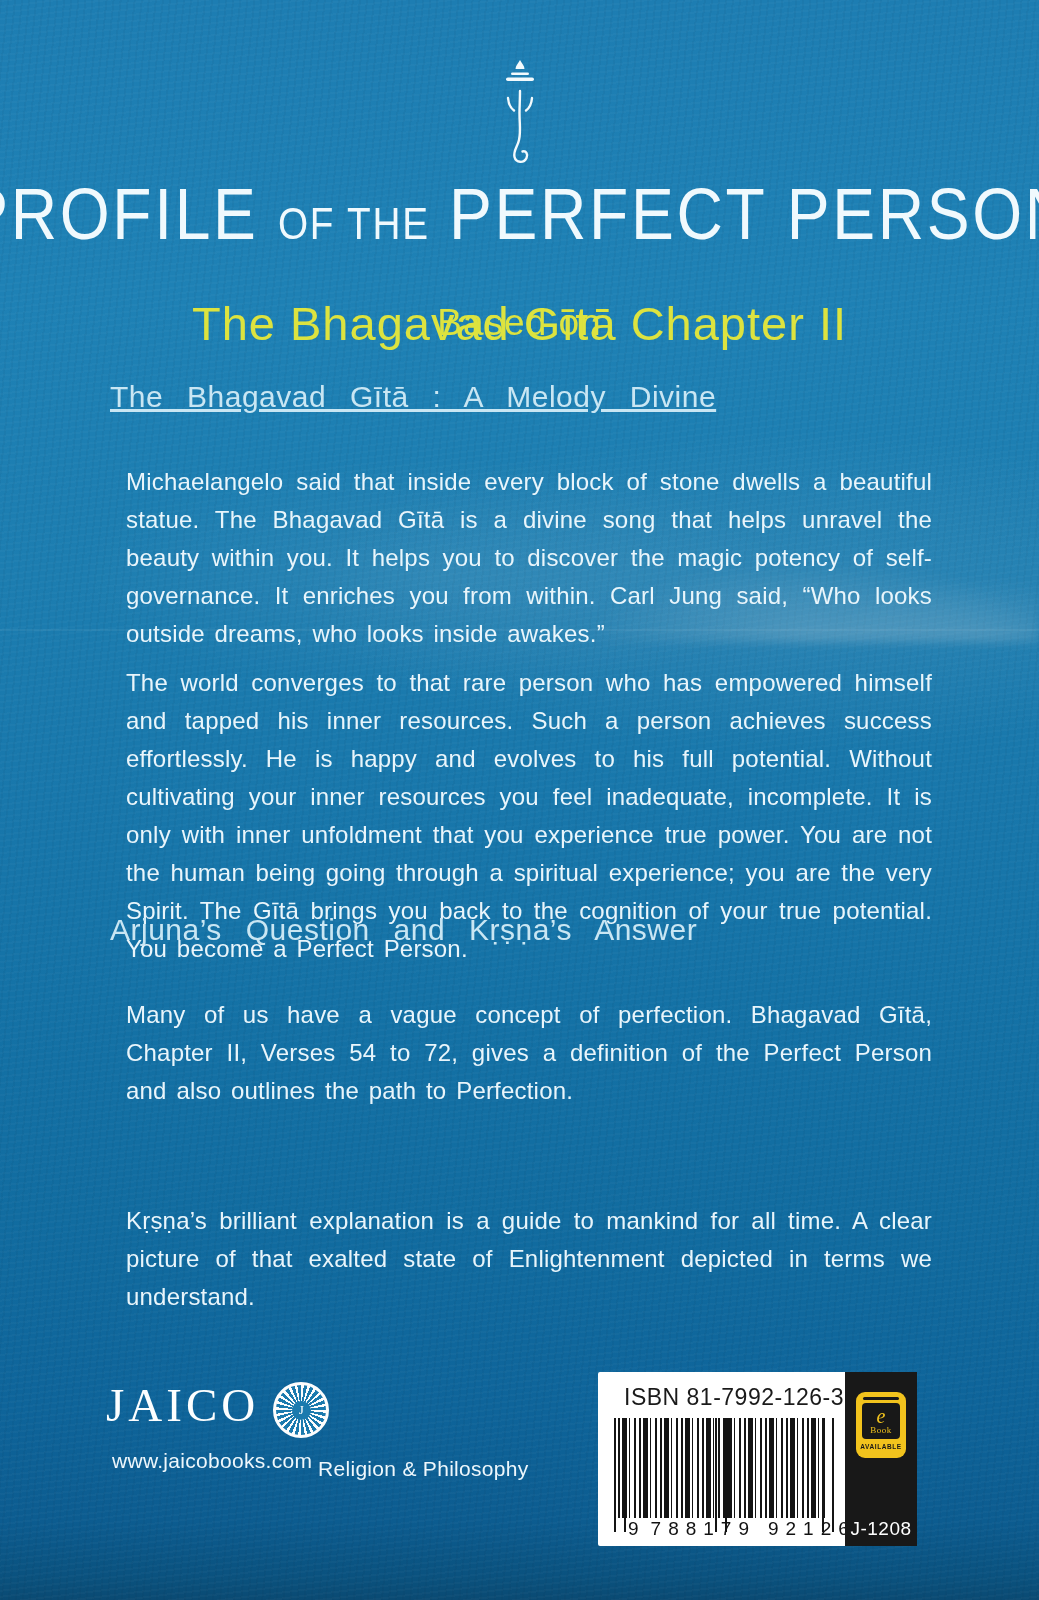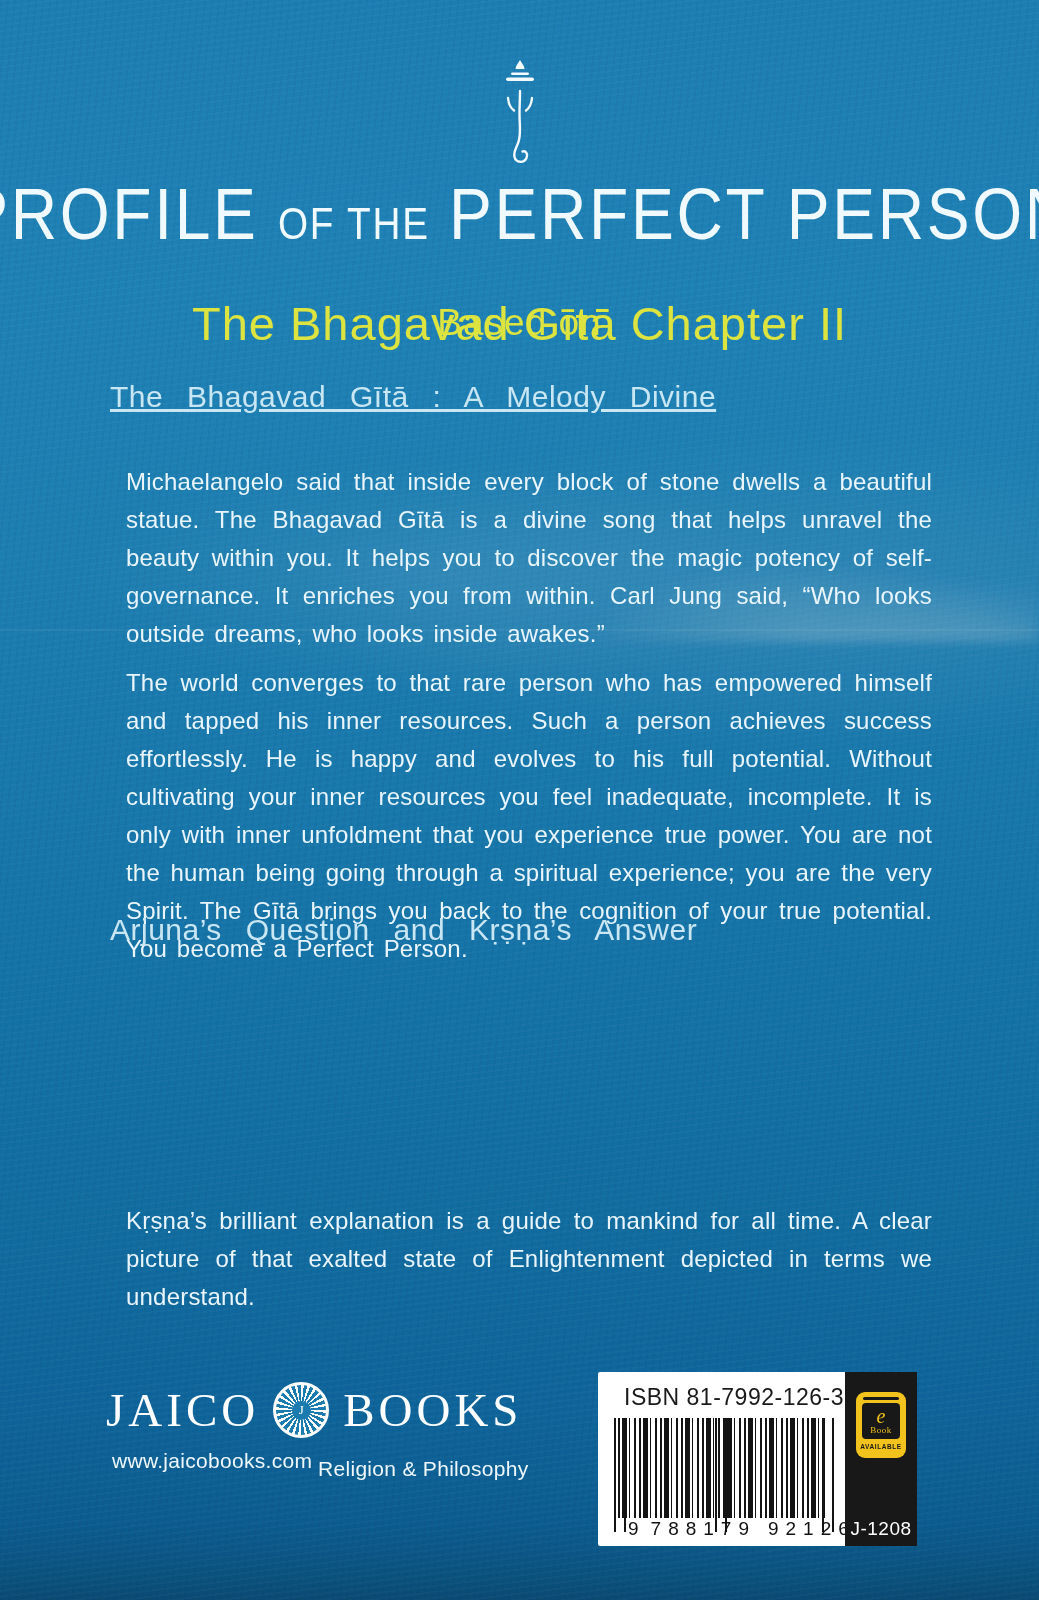--- a/index.html
+++ b/index.html
@@ -53,21 +53,21 @@
 
   .body{margin:16px;left:110px;width:806px;font-size:24px;line-height:38px;
     color:#e9f5fb;text-align:justify;word-spacing:0.12em;letter-spacing:0.2px;font-weight:300;}
   .p1pos{top:447px;}
   .p2pos{top:648px;}
   .p3pos{top:980px;}
   .p4pos{top:1097px;}
   .p5pos{top:1186px;}
 
   
-  .pub-row{left:106px;top:1382px;display:flex;align-items:center;gap:14px;}
+  .pub-row{left:106px;top:1382px;display:flex;gap:14px;}
   .pub-name{font-family:"Liberation Serif","DejaVu Serif",serif;font-size:47px;
     letter-spacing:4px;color:#fcfeff;line-height:1;}
   .sunburst{width:50px;height:50px;border-radius:50%;flex:0 0 auto;
     background:repeating-conic-gradient(#fdfdfd 0deg 6.5deg, #1b7aae 6.5deg 15deg);
     border:3px solid #fdfdfd;display:flex;align-items:center;justify-content:center;}
   .sun-center{width:19px;height:19px;border-radius:50%;background:#1b7aae;color:#fff;
     font-family:"Liberation Serif","DejaVu Serif",serif;font-size:13px;
     display:flex;align-items:center;justify-content:center;}
   .website{left:112px;top:1449px;font-size:21px;color:#eef7fc;letter-spacing:0.3px;text-align:center;}
   .category{left:318px;top:1449px;font-size:21px;color:#eef7fc;letter-spacing:0.3px;margin-top:8px;}
@@ -132,28 +132,28 @@
   </div>
 
   <div class="based-on">Based on</div>
   <div class="gita-line">The Bhagavad Gītā Chapter II</div>
 
   <h2 class="sec-h h1pos">The Bhagavad Gītā : A Melody Divine</h2>
   <p class="body p1pos">Michaelangelo said that inside every block of stone dwells a beautiful statue. The Bhagavad Gītā is a divine song that helps unravel the beauty within you. It helps you to discover the magic potency of self-governance. It enriches you from within. Carl Jung said, “Who looks outside dreams, who looks inside awakes.”</p>
   <p class="body p2pos">The world converges to that rare person who has empowered himself and tapped his inner resources. Such a person achieves success effortlessly. He is happy and evolves to his full potential. Without cultivating your inner resources you feel inadequate, incomplete. It is only with inner unfoldment that you experience true power. You are not the human being going through a spiritual experience; you are the very Spirit. The Gītā brings you back to the cognition of your true potential. You become a Perfect Person.</p>
 
   <h2 class="sec-h h2pos">Arjuna’s Question and Kṛṣṇa’s Answer</h2>
+  <p class="body p3pos">Many of us have a vague concept of perfection. Bhagavad Gītā, Chapter II, Verses 54 to 72, gives a definition of the Perfect Person and also outlines the path to Perfection.</p>
   <p class="body p5pos">Kṛṣṇa’s brilliant explanation is a guide to mankind for all time. A clear picture of that exalted state of Enlightenment depicted in terms we understand.</p>
 
   <div class="pub-row">
     <span class="pub-name">JAICO</span>
     <span class="sunburst">
       <span class="sun-center">J</span>
     </span>
-    <span class="pub-name">BOOKS</span>
   </div>
   <div class="website">www.jaicobooks.com</div>
   <div class="category">Religion &amp; Philosophy</div>
 
   <div class="isbn-box">
     <div class="isbn-label">ISBN 81-7992-126-3</div>
     <div class="bars"></div>
     <div class="guard g1"></div>
     <div class="guard g2"></div>
     <div class="guard g3"></div>

